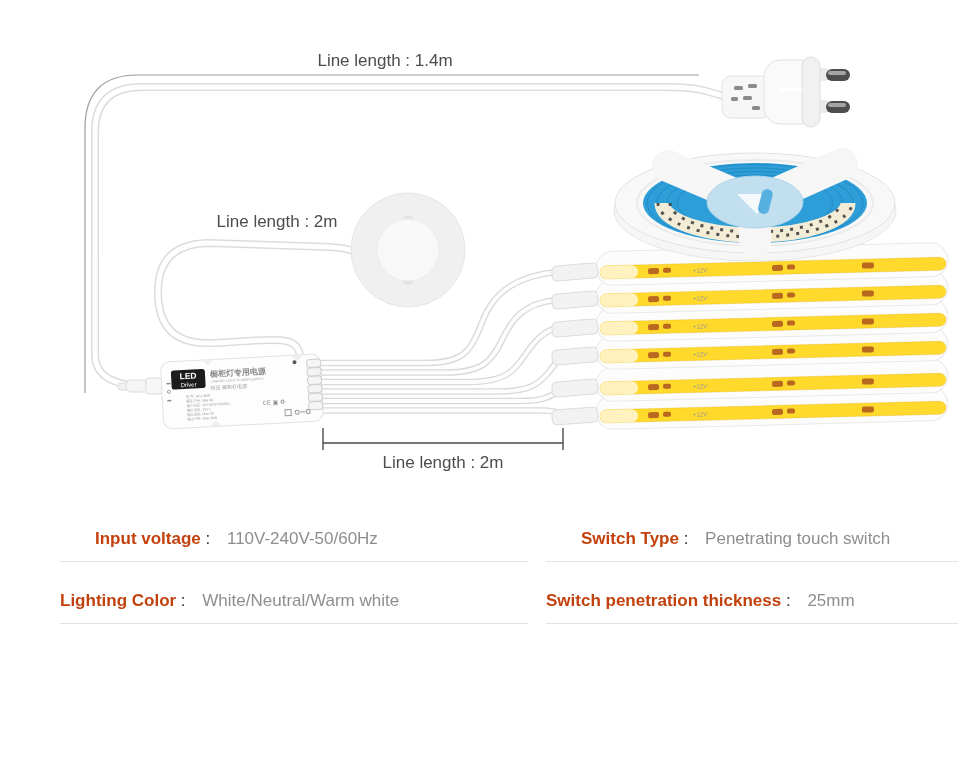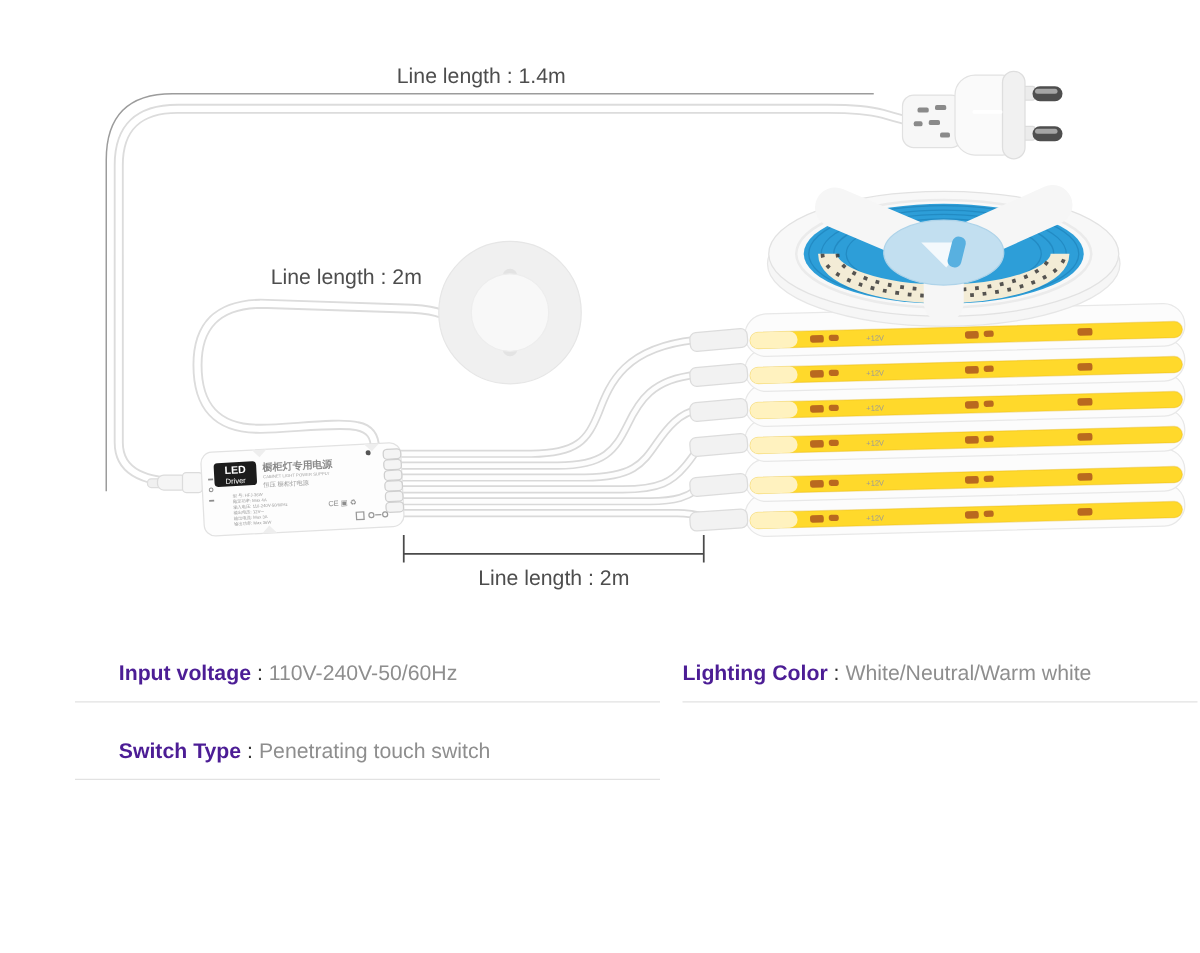--- a/index.html
+++ b/index.html
@@ -13,23 +13,23 @@
   .cable-outer{stroke:#dcdcdc;stroke-width:8;fill:none;stroke-linecap:round;}
   .cable-inner{stroke:#ffffff;stroke-width:5;fill:none;stroke-linecap:round;}
   .thin-outline{stroke:#9c9c9c;stroke-width:1.2;fill:none;}
   .bracket{stroke:#4a4a4a;stroke-width:1.4;fill:none;}
   .drv-tiny{font-size:3.4px;fill:#9a9a9a;}
   .specs{position:absolute;left:60px;top:500px;width:898px;display:grid;
          grid-template-columns:468px 1fr;column-gap:18px;}
   .spec-cell{border-bottom:1px solid #e2e2e2;padding:28px 0 11px 0;
              font-size:17px;line-height:22px;white-space:nowrap;}
   .spec-cell.left{padding-left:35px;}
-  .spec-label{font-weight:700;color:#4c1d95;}
+  .spec-label{font-weight:700;color:#c2410c;}
   .spec-sep{color:#333;}
-  .spec-value{color:#8e8e8e;}
+  .spec-value{color:#8e8e8e;margin-left:12px;}
 </style>
 </head>
 <body>
 
 <div class="canvas">
 
 <svg width="960" height="500" viewBox="0 0 960 500">
   <defs>
     <path id="cable-main" d="M 148,386 C 118,386 95,379 95,354 L 95,132 Q 95,87 142,87 L 662,87 Q 692,87 706,91 Q 716,94 724,96"></path>
     <path id="wire-switch" d="M 300,359 C 300,349 296,343 286,341 C 270,337 225,344 205,343 Q 158,342 158,292 Q 158,244 208,243 L 330,247 Q 346,248 353,251"></path>
@@ -269,21 +269,24 @@
         <circle cx="169" cy="388" r="1.5" fill="none" stroke="#8d8d8d" stroke-width="0.8"></circle>
       </g>
     </g>
   </g>
 </svg>
 
 <div class="specs">
   <div class="spec-cell left">
     <span class="spec-label">Input voltage</span><span class="spec-sep"> : </span><span class="spec-value">110V-240V-50/60Hz</span>
   </div>
+  <div class="spec-cell left">
+    <span class="spec-label">Switch Type</span><span class="spec-sep"> : </span><span class="spec-value">Penetrating touch switch</span>
+  </div>
   <div class="spec-cell">
     <span class="spec-label">Lighting Color</span><span class="spec-sep"> : </span><span class="spec-value">White/Neutral/Warm white</span>
   </div>
-  <div class="spec-cell left">
-    <span class="spec-label">Switch Type</span><span class="spec-sep"> : </span><span class="spec-value">Penetrating touch switch</span>
+  <div class="spec-cell">
+    <span class="spec-label">Switch penetration thickness</span><span class="spec-sep"> : </span><span class="spec-value">25mm</span>
   </div>
 </div>
 
 </div>
 
 </body></html>

